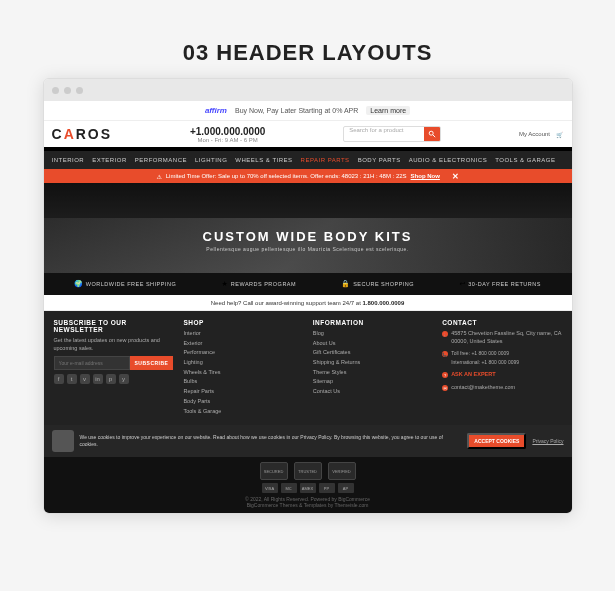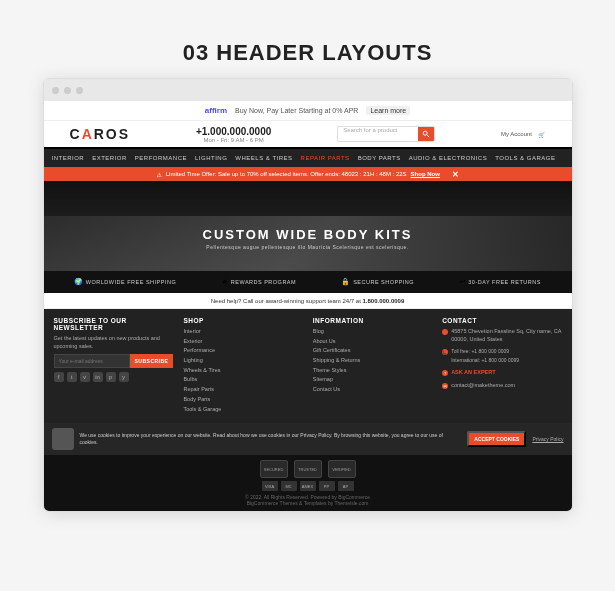--- a/index.html
+++ b/index.html
@@ -63,38 +63,39 @@
       display: flex;
       align-items: center;
       justify-content: center;
       font-size: 7px;
       color: #555;
       border-bottom: 1px solid #eee;
       gap: 8px;
     }
     .affirm-logo {
       font-weight: 700;
+      font-style: italic;
       color: #4a4aff;
       font-size: 8px;
     }
     .affirm-link {
       color: #333;
       background: #f0f0f0;
       border-radius: 2px;
       padding: 1px 4px;
       font-size: 7px;
     }
     
     .header-row {
       background: #fff;
       display: flex;
       align-items: center;
       justify-content: space-between;
-      padding: 4px 26px;
-      border-bottom: 2px solid #000000;
+      padding: 4px 8px;
+      border-bottom: 4px solid #000000;
     }
     .logo-text {
       font-size: 14px;
       font-weight: 900;
       letter-spacing: 2px;
       color: #222;
     }
     .logo-text span {
       color: #e84c2b;
     }

